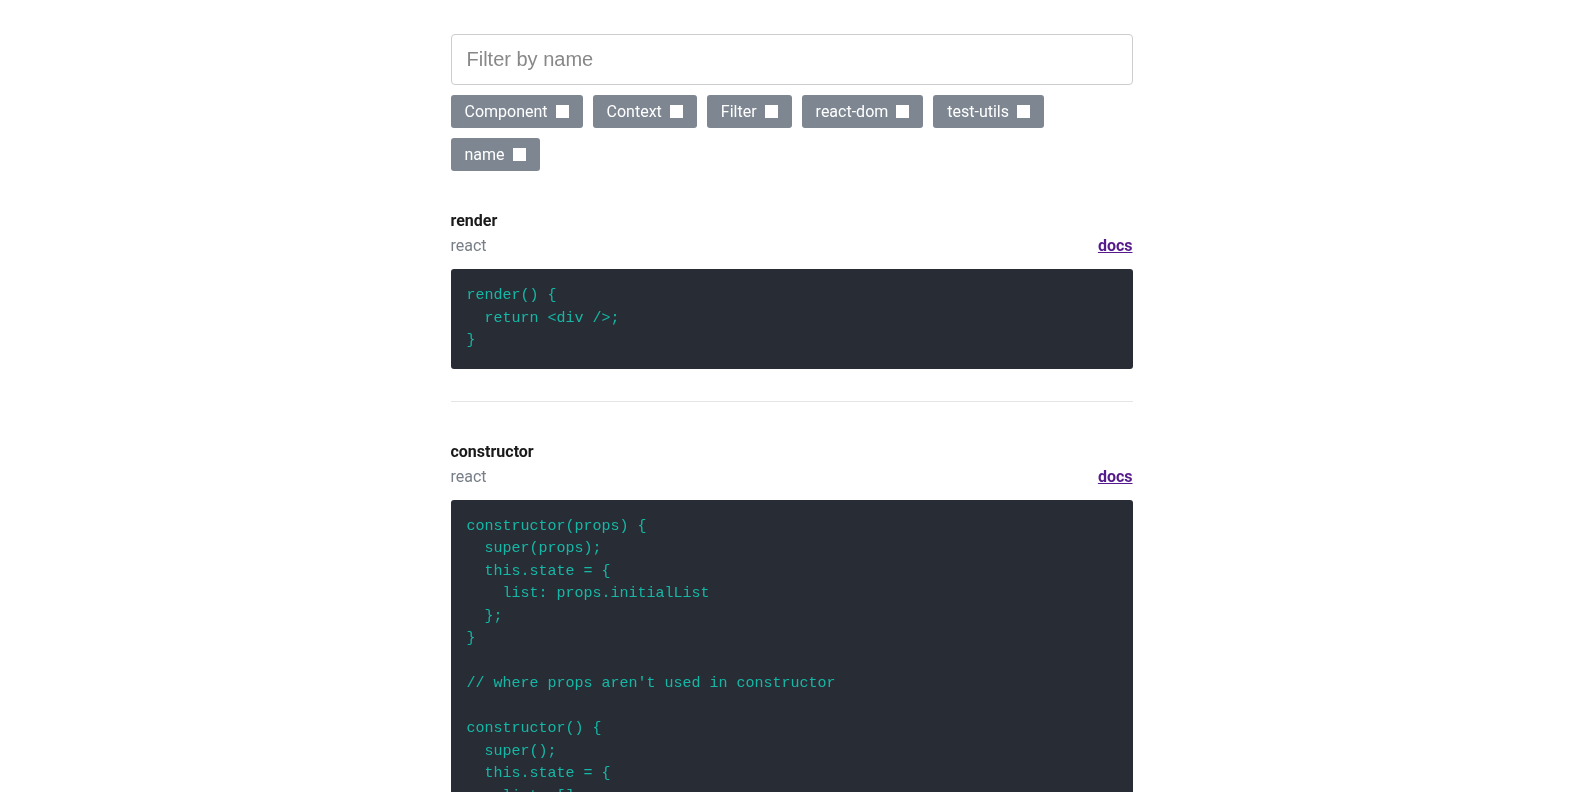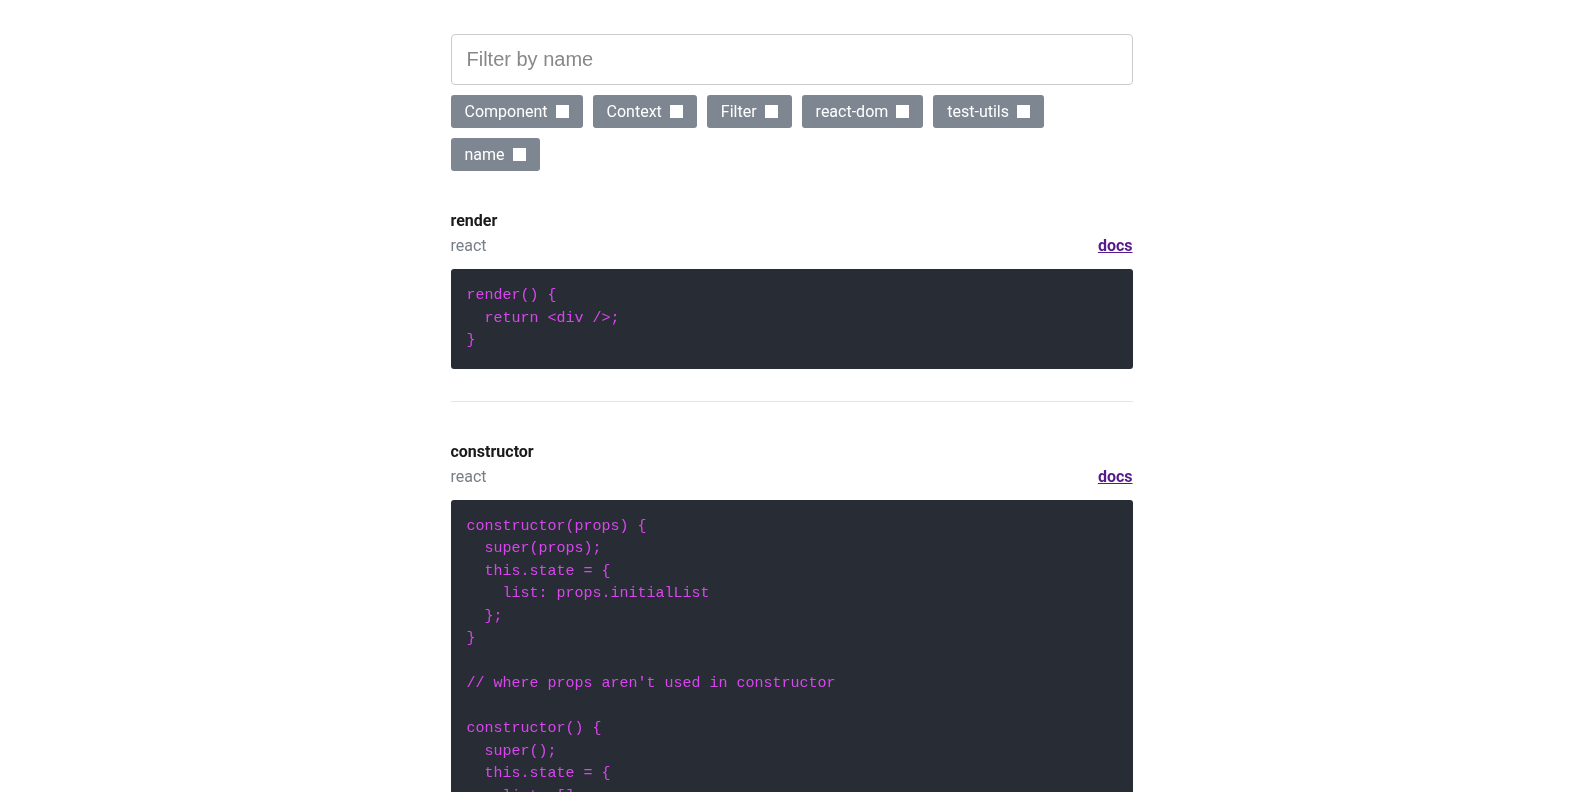--- a/index.html
+++ b/index.html
@@ -86,21 +86,21 @@
   }
   .entry-docs {
     color: #551a8b;
     text-decoration: underline;
     font-size: 16px;
     cursor: pointer;
     font-weight: bold;
   }
   .code-block {
     background: #282c34;
-    color: #d946ef;
+    color: #14b8a6;
     font-family: "SFMono-Regular", Consolas, "Liberation Mono", Menlo, monospace;
     font-size: 15px;
     line-height: 1.5;
     padding: 16px;
     border-radius: 3px;
     white-space: pre;
     overflow-x: auto;
   }
   hr.sep {
     border: none;

